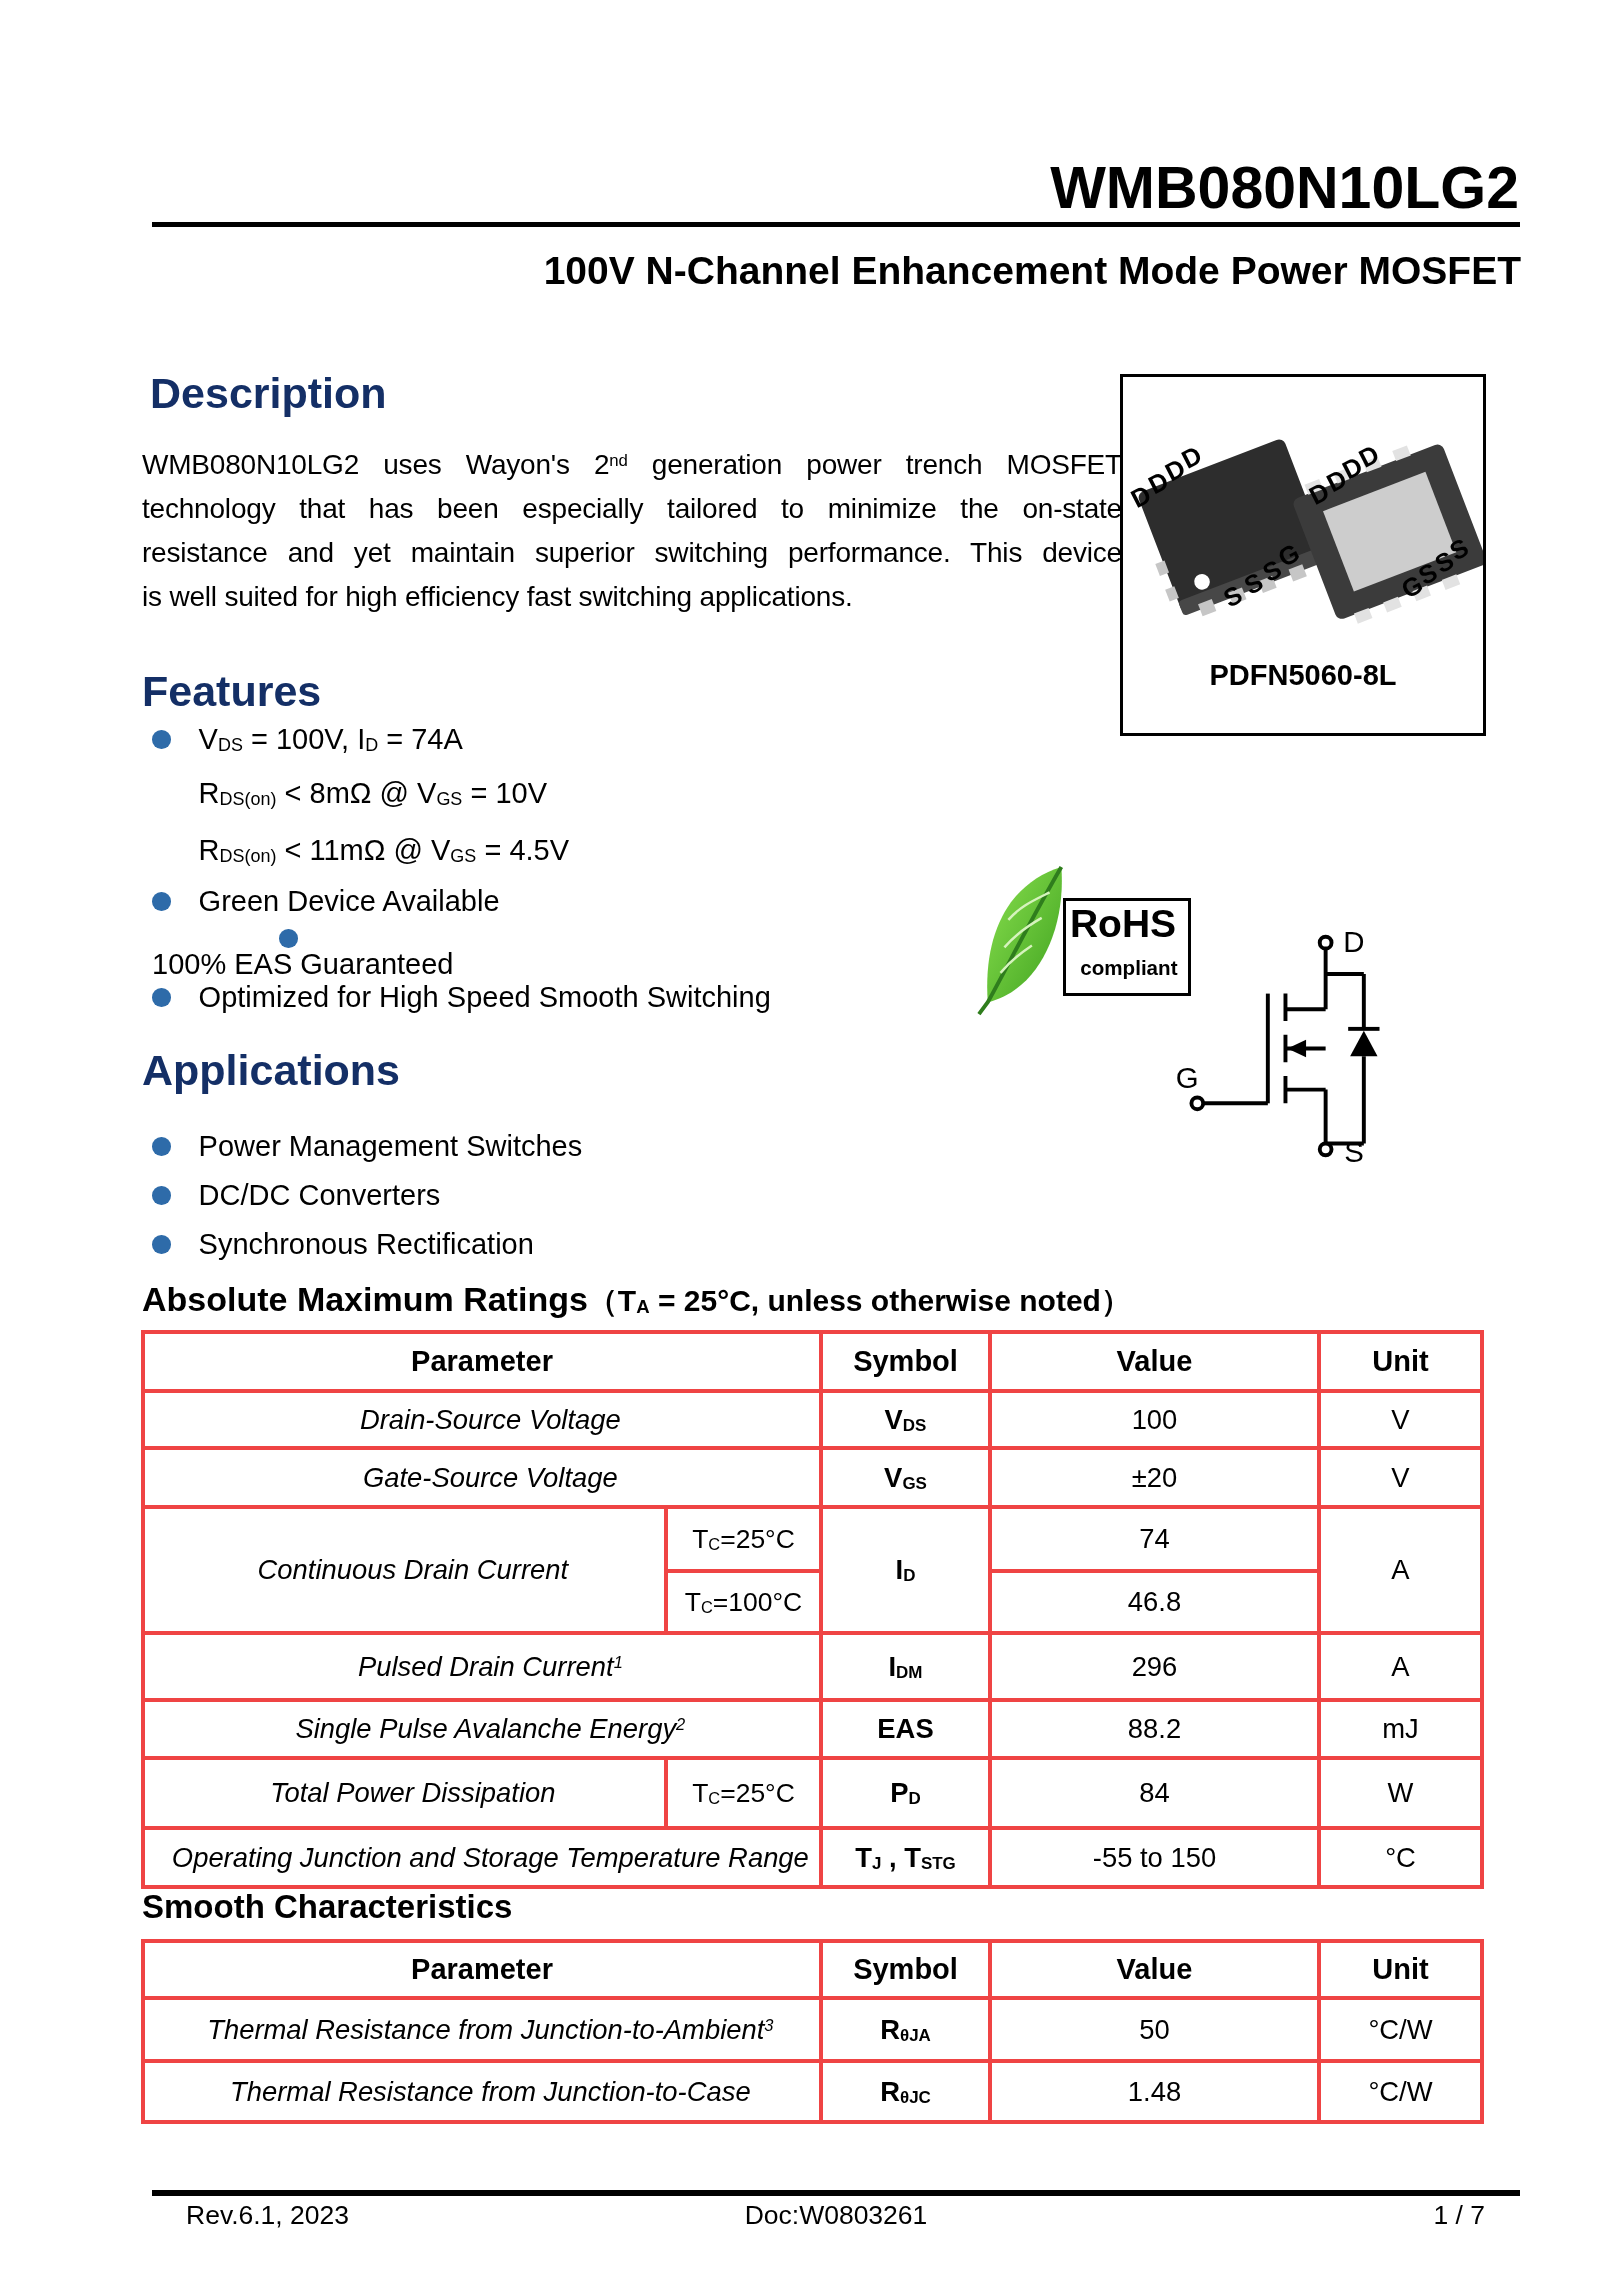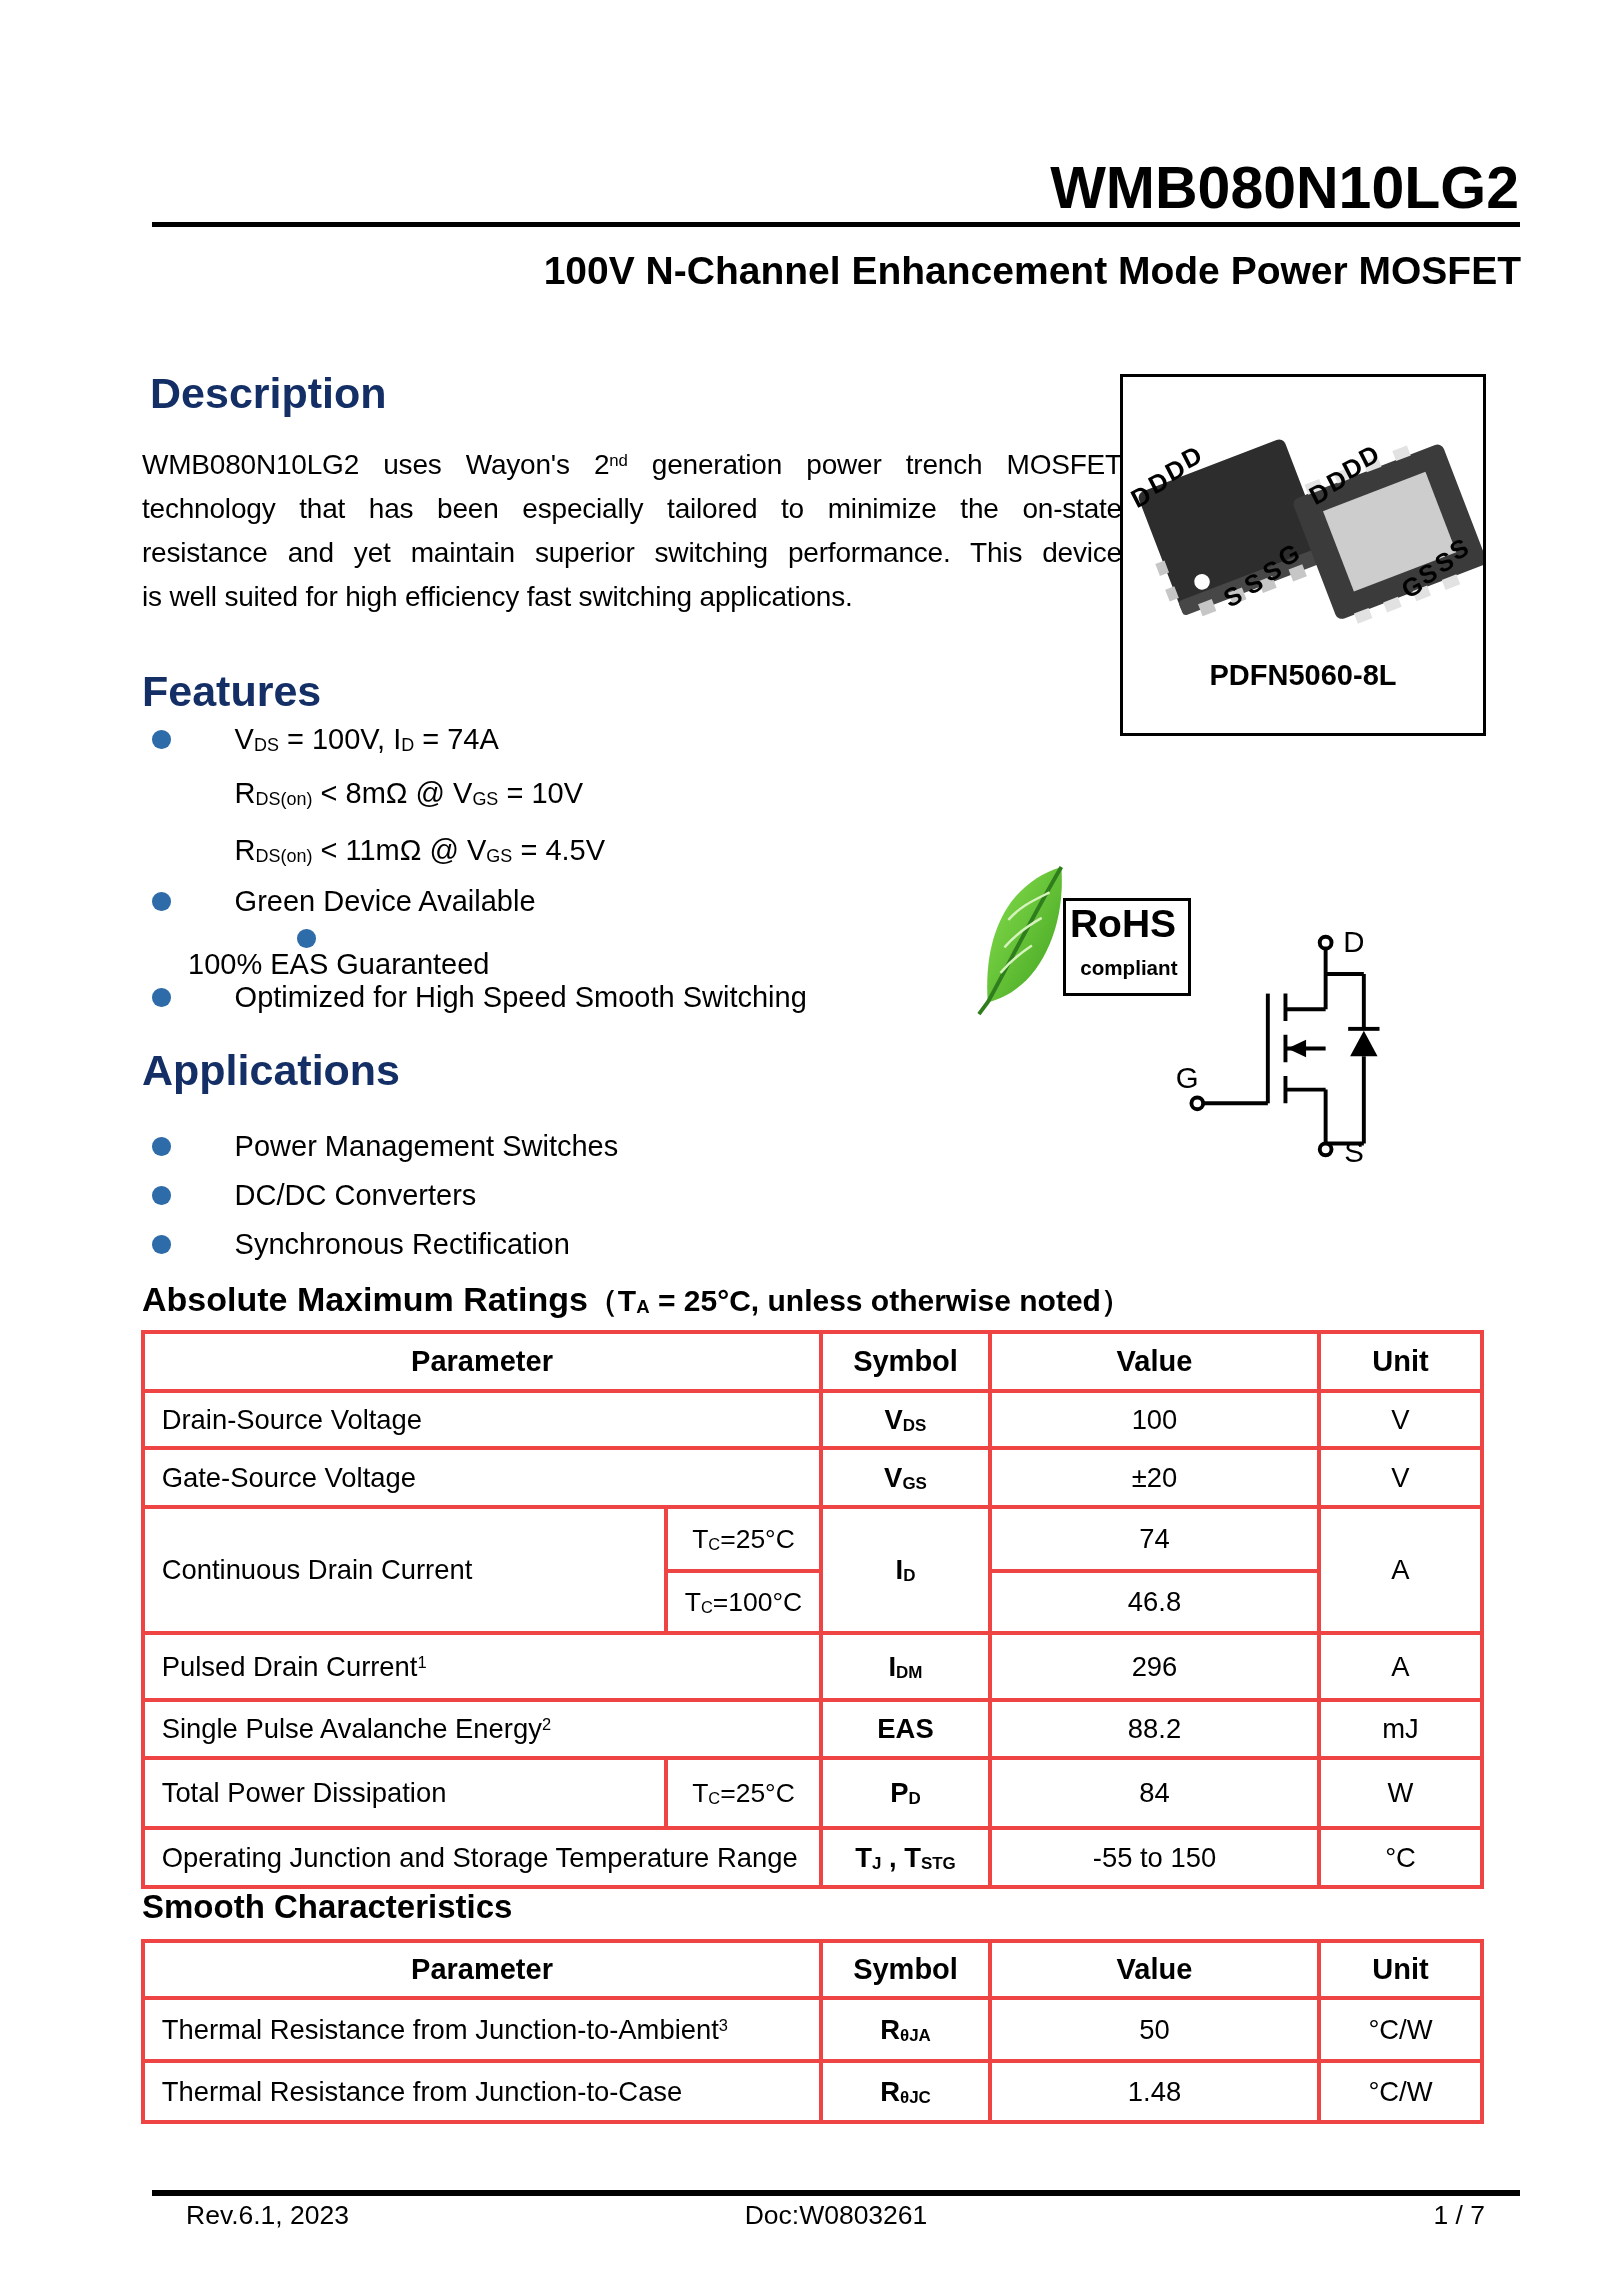--- a/index.html
+++ b/index.html
@@ -15,36 +15,36 @@
   #h-desc{top:370px;margin-left:8px;} #h-feat{top:668px;} #h-apps{top:1047px;}
 
   .para{position:absolute;left:142px;top:443px;width:980px;}
   .para .pline{font-size:28px;line-height:44px;text-align:justify;text-align-last:justify;letter-spacing:-0.2px;}
   .para .pline.last{text-align-last:left;}
   .para sup{font-size:60%;vertical-align:0.45em;line-height:0;}
 
   .feat,.app{position:absolute;left:152px;display:flex;align-items:center;height:39px;}
   .dot{width:18.6px;height:18.6px;border-radius:50%;background:var(--bullet-blue);margin-right:28px;flex:none;}
   .nodot .dot{visibility:hidden;}
-  .li-txt{font-size:29px;white-space:nowrap;margin-left:36px;}
+  .li-txt{font-size:29px;white-space:nowrap;}
   sub{font-size:62%;vertical-align:-0.12em;line-height:0;}
   sup{font-size:60%;vertical-align:0.5em;line-height:0;}
 
   .tbl-heading{position:absolute;left:142px;font-weight:bold;color:#000;line-height:1.15;}
   #h-amr{top:1280px;font-size:34px;}
   #h-amr .note{font-size:30px;}
   #h-th{top:1888px;font-size:33px;}
 
   table.dt{position:absolute;left:141px;border-collapse:collapse;table-layout:fixed;
            border:2.9px solid #000;width:1339px;}
   #amr-table{top:1330px;} #th-table{top:1939px;}
   table.dt td,table.dt th{border:4px solid #ef4444;text-align:center;vertical-align:middle;
            font-size:27.4px;font-weight:normal;padding:0;overflow:hidden;}
   table.dt th{font-size:29px;font-weight:bold;}
-  table.dt td.param{text-align:left;padding-left:16.7px;}
+  table.dt td.param{text-align:center;padding-left:16.7px;font-style:italic;}
   table.dt td.sym{font-weight:bold;}
   table.dt td.cond{font-size:26.5px;}
 
   .pkg-box{position:absolute;left:1120px;top:374px;width:360px;height:356px;border:3.9px solid #000;background:#fff;}
   .pkg-label{position:absolute;left:0;top:282px;width:100%;text-align:center;font-size:29px;font-weight:bold;}
   .pkg-box svg{position:absolute;left:0;top:0;}
   .pin-txt{font-size:26px;font-weight:bold;fill:#000;text-anchor:middle;}
 
   .rohs-box{position:absolute;left:1063px;top:898px;width:122px;height:92px;border:3.9px solid #000;background:#fff;}
   .rohs-t1{position:absolute;top:2px;left:3.9px;width:118px;text-align:left;font-size:39px;font-weight:bold;line-height:1.1;}

